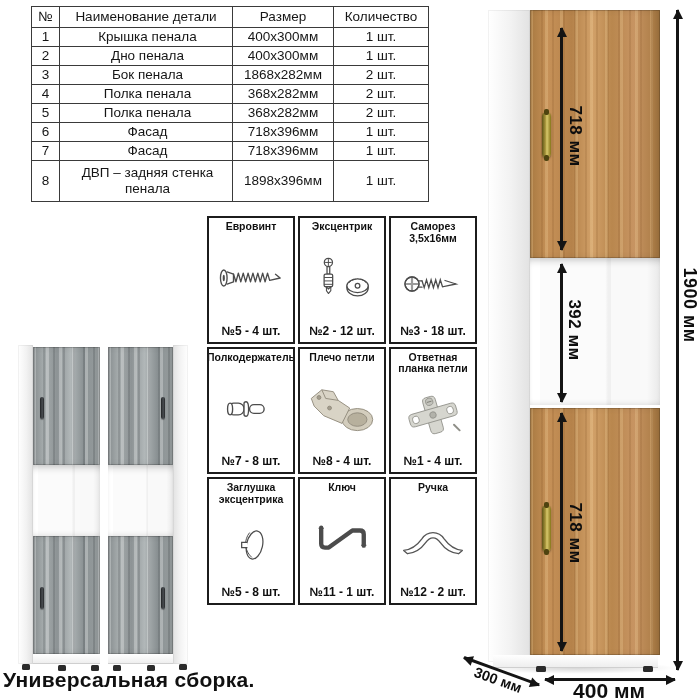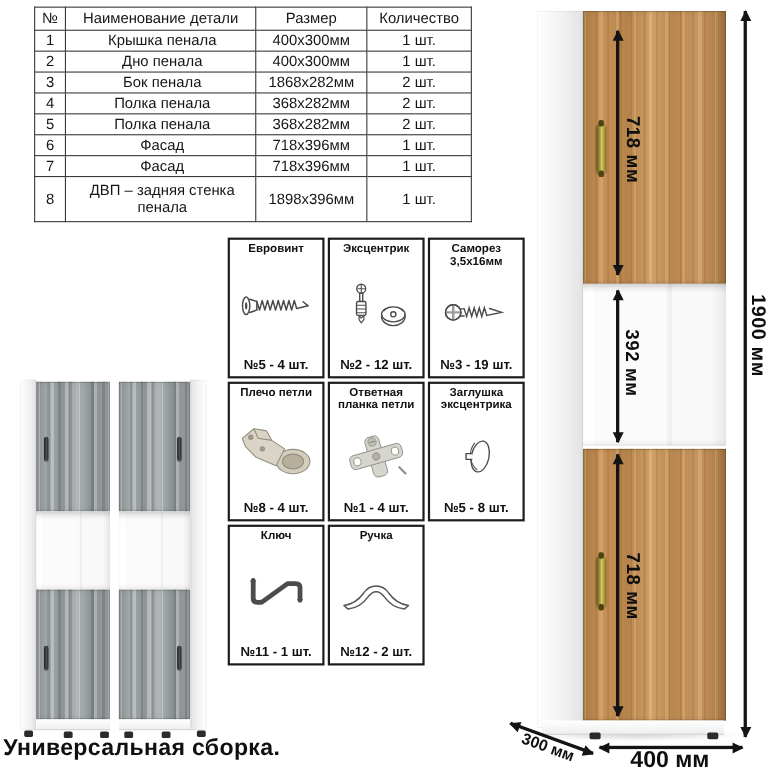--- a/index.html
+++ b/index.html
@@ -185,23 +185,37 @@
         <svg width="66" height="32" viewBox="0 0 66 32">
             <g fill="#fff" stroke="#4c4c4c" stroke-width="1.3" stroke-linecap="round">
           <circle cx="12" cy="16" r="7"></circle>
           <path d="M12 10.6 v10.8 M6.6 16 h10.8" stroke-width="2.2" stroke="#9b9b9b" fill="none"></path>
           <circle cx="12" cy="16" r="7" fill="none"></circle>
           <path d="M19 12.8 h3 M19 19.2 h3" fill="none"></path>
           <path d="M22 12.8 l2.2 6.8 2.3-7.8 2.3 7.8 2.3-7.8 2.3 7.8 2.3-7.8 2.3 7.8 2.3-7.8 2.2 7 L56 16 l-11-3.5" fill="none"></path>
         </g>
           </svg>
       </div>
-      <div class="hw-count">№3 - 19 шт.</div>
-    </div>
-
+      <div class="hw-count">№3 - 18 шт.</div>
+    </div>
+
+    <div class="hw-cell">
+      <div class="hw-title">Полкодержатель</div>
+      <div class="hw-icon">
+        <svg width="70" height="30" viewBox="0 0 72 30">
+            <g fill="#fff" stroke="#4c4c4c" stroke-width="1.4">
+          <rect x="12" y="9" width="17" height="12" rx="6"></rect>
+          <ellipse cx="14.5" cy="15" rx="2.6" ry="6"></ellipse>
+          <path d="M31 7.5 c3.4 0 3.4 15 0 15 c-2.2 0-2.2-.8-2.2-2 v-11 c0-1.2 0-2 2.2-2 z"></path>
+          <rect x="34.5" y="10.5" width="15" height="9" rx="4.5"></rect>
+        </g>
+          </svg>
+      </div>
+      <div class="hw-count">№7 - 8 шт.</div>
+    </div>
 
     <div class="hw-cell">
       <div class="hw-title">Плечо петли</div>
       <div class="hw-icon">
         <svg width="72" height="48" viewBox="0 0 74 50">
             <g stroke="#938d7e" stroke-width="1" stroke-linejoin="round">
           <ellipse cx="53" cy="36" rx="16" ry="11.5" fill="#d3cdbd"></ellipse>
           <ellipse cx="53" cy="36" rx="10" ry="7" fill="#b7b09d"></ellipse>
           <path d="M5 14 L16 5 L28 7 L33 16 L45 24 L37 40 L18 32 L8 22 Z" fill="#d9d4c6"></path>
           <path d="M16 5 L20 14 L33 16" fill="none"></path>

